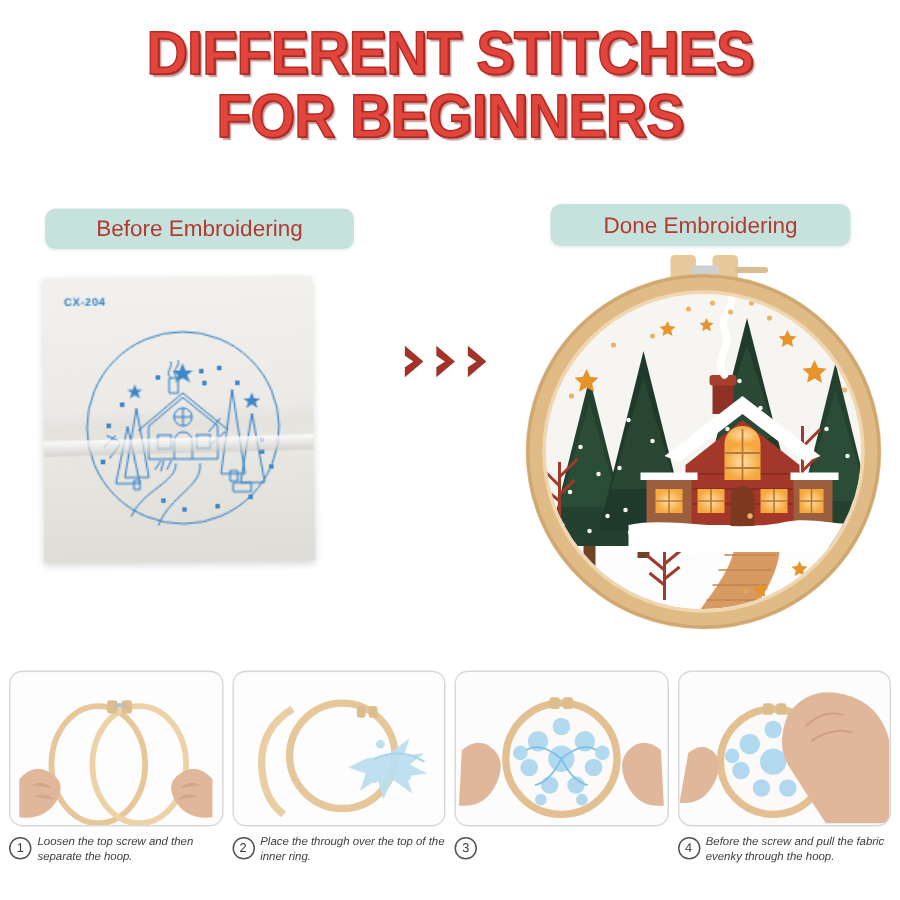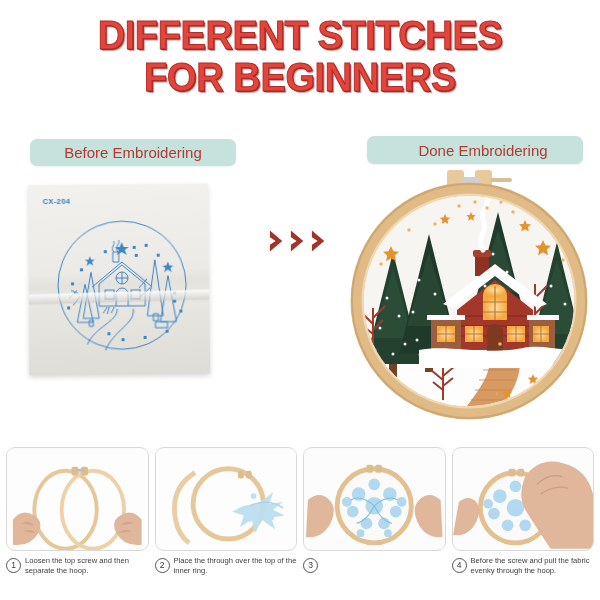--- a/index.html
+++ b/index.html
@@ -24,21 +24,21 @@
   .title .l2{display:block;}
 
   
   .pill{
     position:absolute;background:#c6e2dd;border-radius:7px;
     color:#b23a32;font-weight:normal;font-size:15px;
     display:flex;align-items:center;justify-content:center;
     box-shadow:0 1px 2px rgba(0,0,0,.07);
   }
   #pill-before{left:30px;top:139px;width:206px;height:27px;}
-  #pill-done{left:367px;top:136px;width:200px;height:28px;padding-left:16px;}
+  #pill-done{left:367px;top:136px;width:200px;height:28px;}
 
   
   .fabric-wrap{position:absolute;left:24px;top:181px;width:192px;height:196px;}
   .fabric{
     position:absolute;left:5px;top:3px;width:180px;height:190px;
     background:linear-gradient(178deg,#f2f1ee 0%,#eceae6 46%,#e4e2dd 52%,#e9e7e2 60%,#dedcd6 100%);
     box-shadow:0 2px 5px rgba(0,0,0,.16);
     transform:perspective(420px) rotateX(1.4deg) rotateZ(-.5deg);
     overflow:hidden;
   }
@@ -70,21 +70,21 @@
   .card svg{display:block;width:100%;height:100%;}
 
   
   .captions{position:absolute;left:0;top:556px;width:600px;height:40px;
             display:flex;padding:0 6px;box-sizing:border-box;gap:6px;}
   .cap{flex:1 1 0;display:flex;align-items:flex-start;gap:4px;}
   .cap-num{
     flex:0 0 auto;width:13px;height:13px;border:1px solid #555;border-radius:50%;
     font-size:8.5px;line-height:12px;text-align:center;color:#3a3a3a;margin-top:2px;
   }
-  .cap-txt{font-size:7.6px;line-height:9.6px;color:#3d3d3d;}
+  .cap-txt{font-size:7.6px;line-height:9.6px;color:#3d3d3d;font-style:italic;}
 </style>
 </head>
 <body>
 
 <div class="page">
 
   <div class="title">
     <span>DIFFERENT STITCHES</span>
     <span class="l2">FOR BEGINNERS</span>
   </div>

